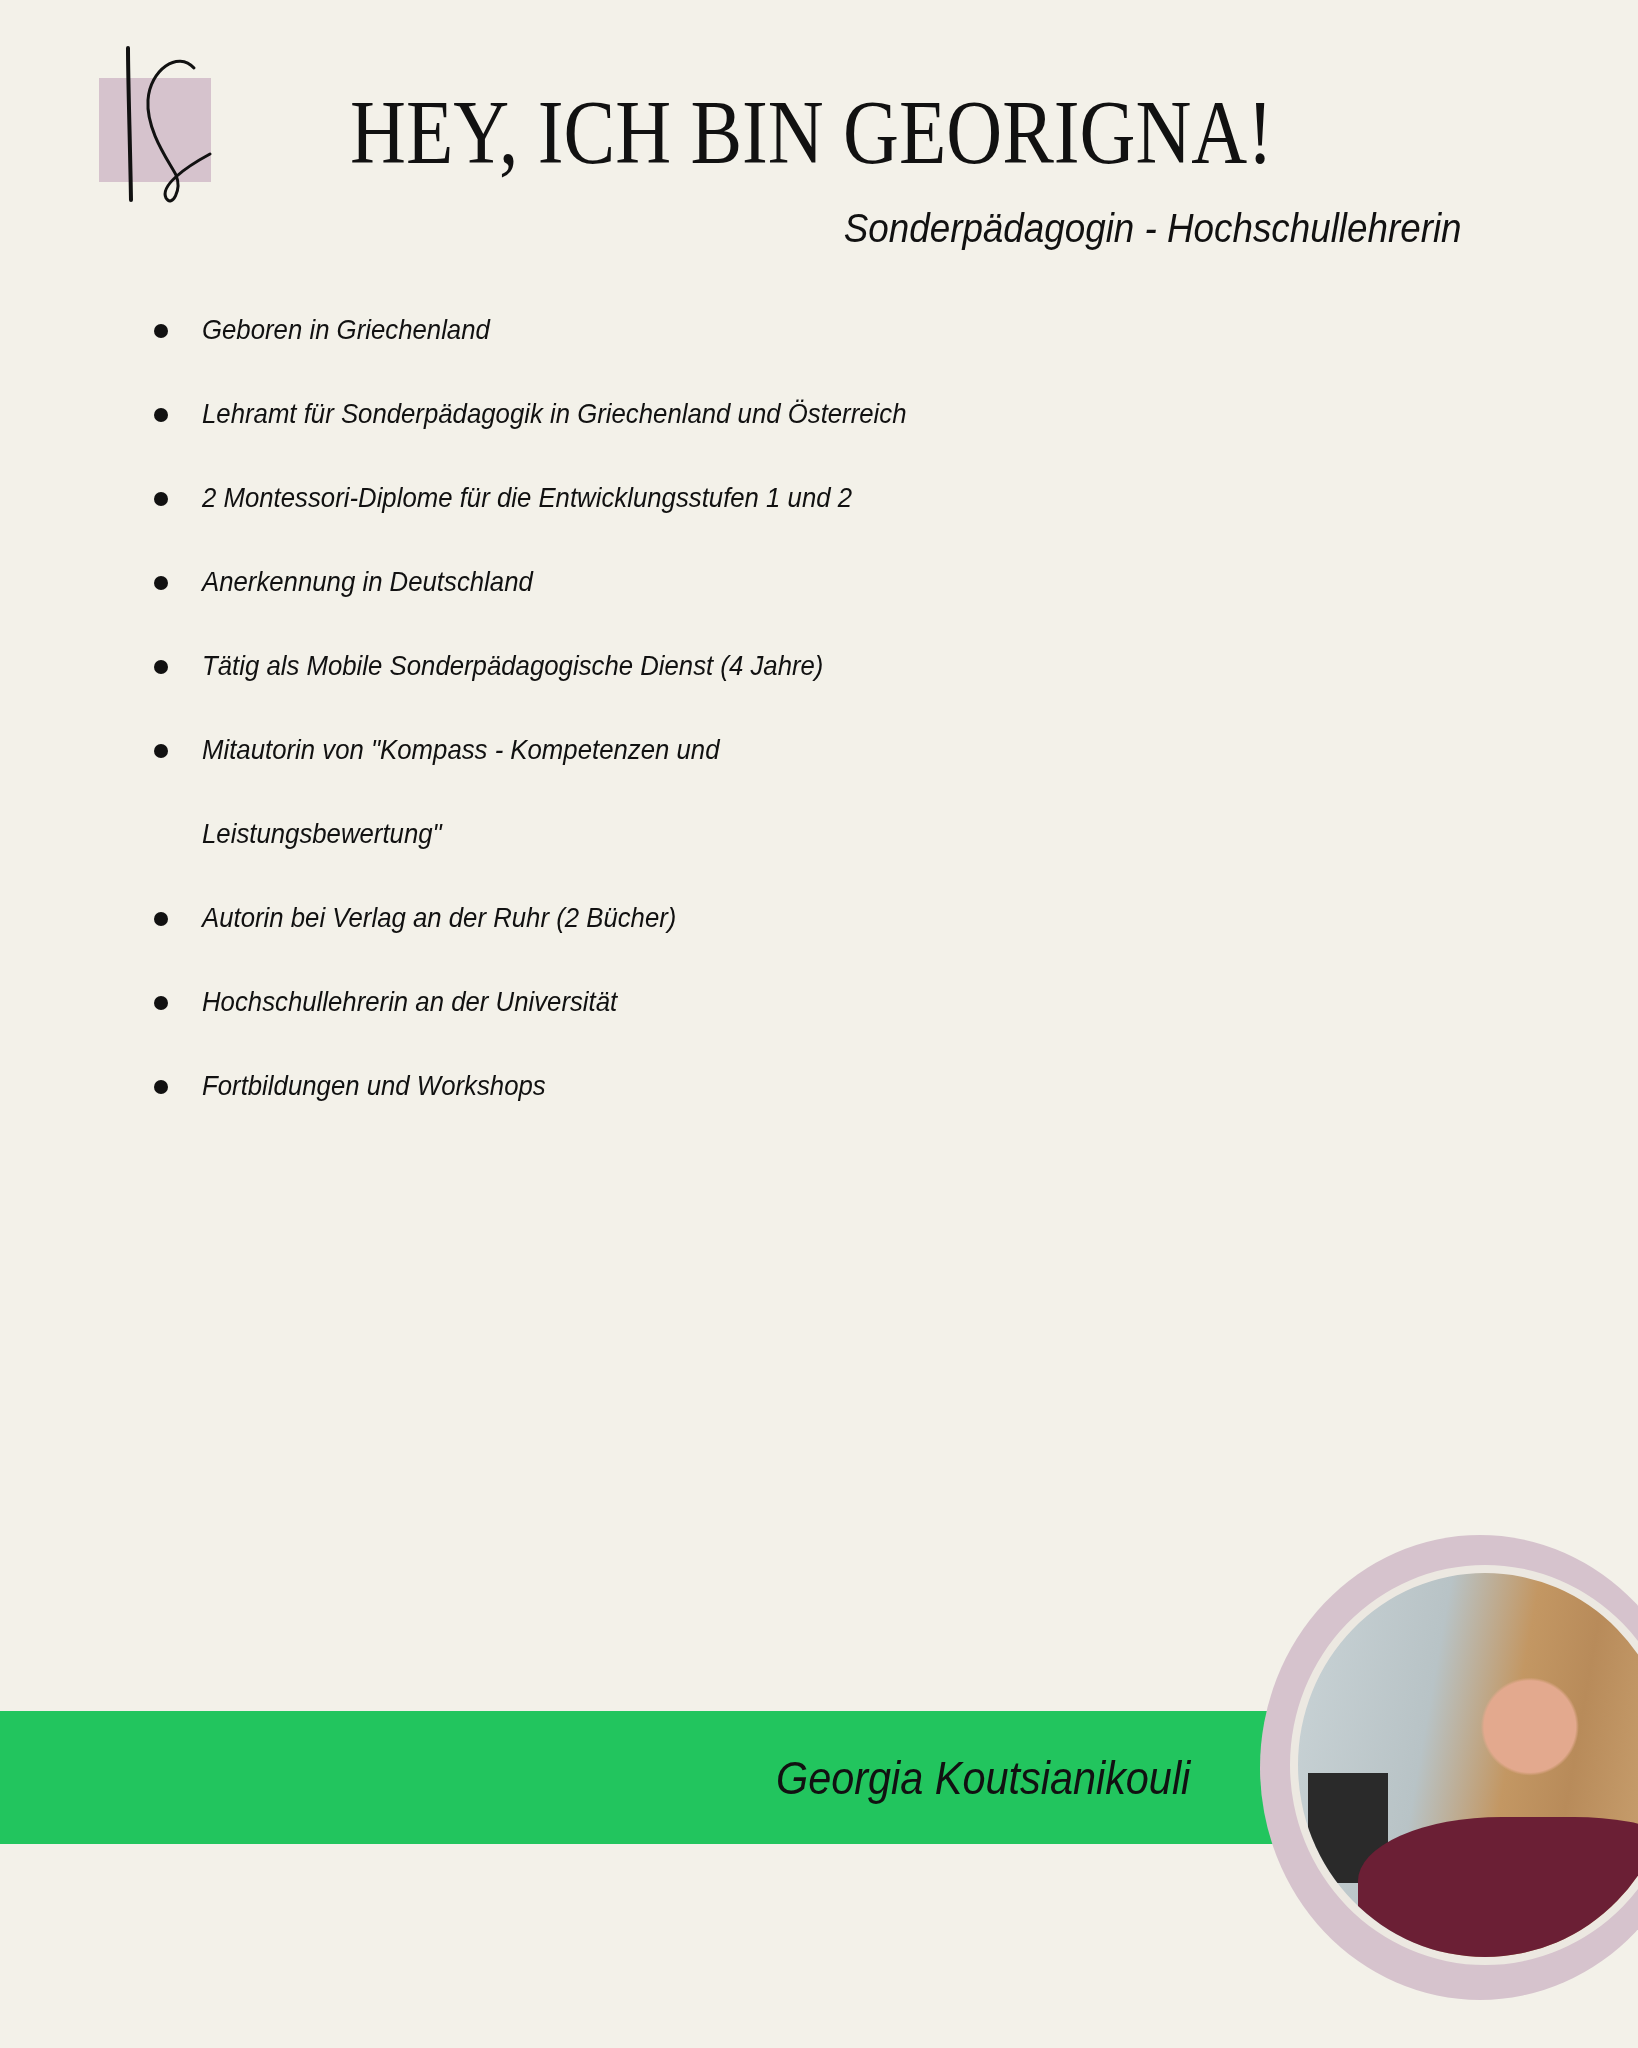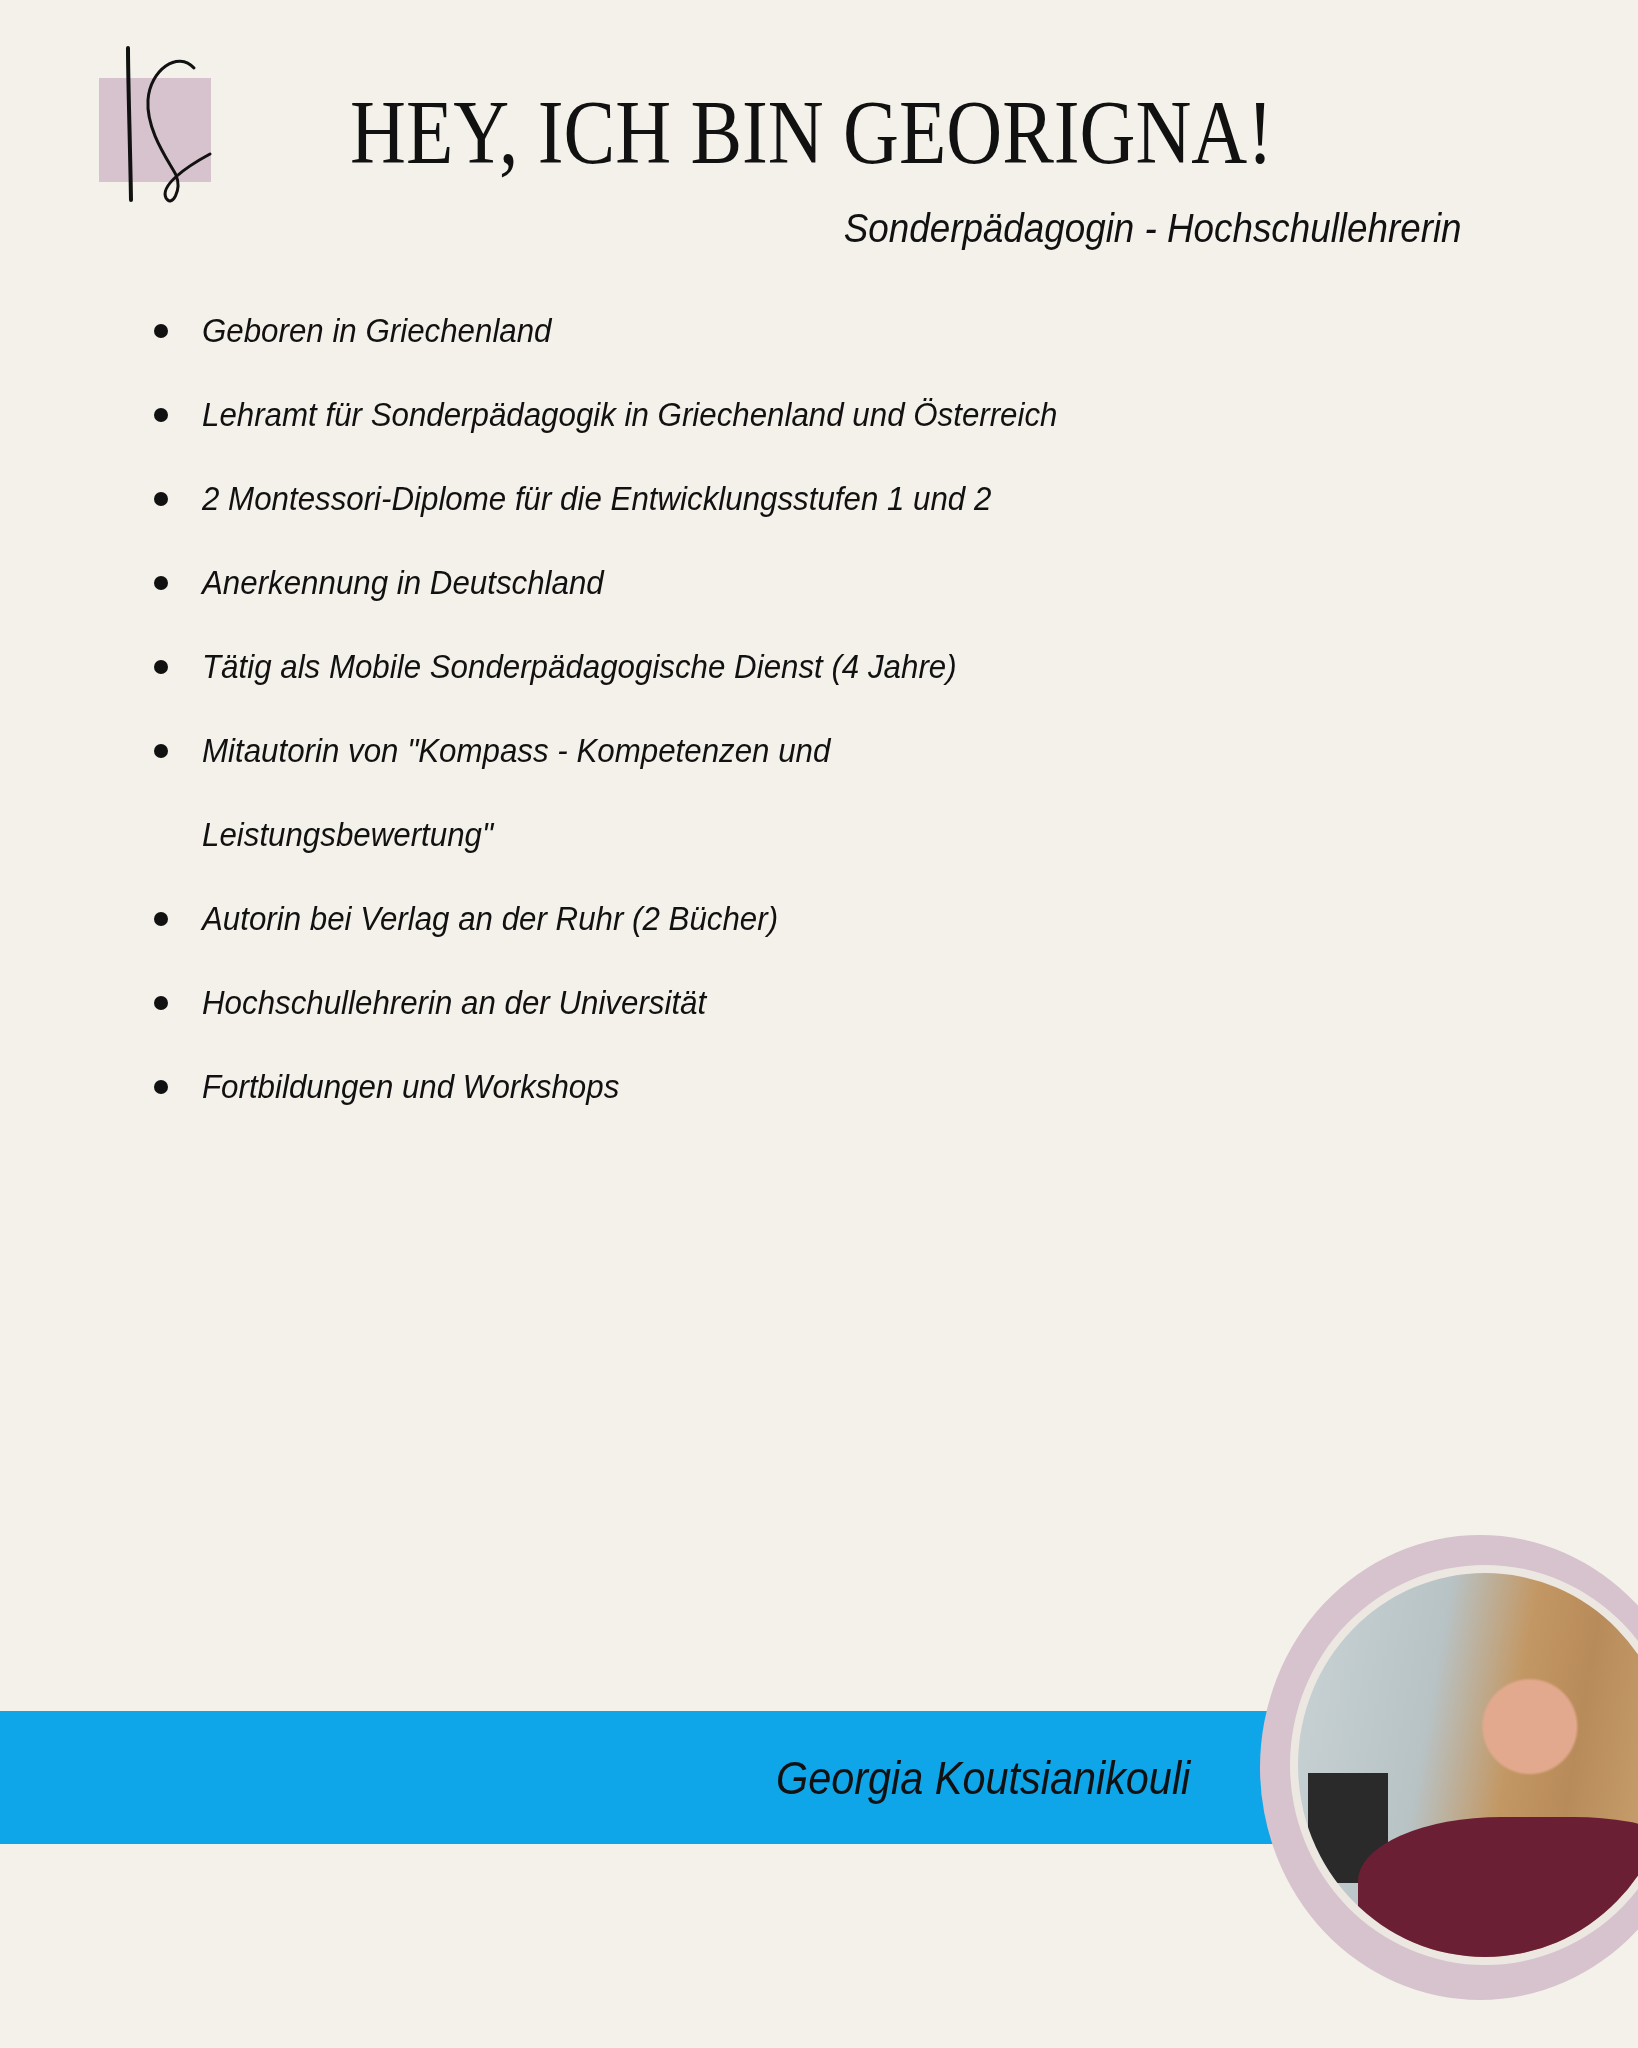--- a/index.html
+++ b/index.html
@@ -18,29 +18,29 @@
       transform: scaleX(0.86); transform-origin: left top; white-space: nowrap;
     }
     .subtitle {
       position: absolute; right: 176px; top: 206px;
       font-style: italic; font-size: 40px; white-space: nowrap;
       transform: scaleX(0.92); transform-origin: right top;
     }
     .facts { position: absolute; left: 150px; top: 288px; margin: 0; padding: 0; list-style: none; width: 1250px; }
     .facts li {
       position: relative; padding-left: 52px;
-      font-style: italic; font-size: 34px; line-height: 84px;
+      font-style: italic; font-size: 28px; line-height: 84px;
       transform-origin: left center;
     }
     .facts li .bullet {
       position: absolute; left: 4px; top: 36px; width: 14px; height: 14px; border-radius: 50%; background: #111;
     }
     .facts li .text { display: inline-block; transform: scaleX(0.92); transform-origin: left center; }
     .band {
-      position: absolute; left: 0; top: 1711px; width: 1300px; height: 133px; background: #0ea5e9;
+      position: absolute; left: 0; top: 1711px; width: 1300px; height: 133px; background: #22c55e;
     }
     .band .name {
       position: absolute; right: 110px; top: 40px; font-style: italic; font-size: 46px; white-space: nowrap;
       transform: scaleX(0.9); transform-origin: right top;
     }
     .ring {
       position: absolute; left: 1260px; top: 1535px; width: 440px; height: 465px; border-radius: 50%;
       background: #d6c3cd;
     }
     .photo {

